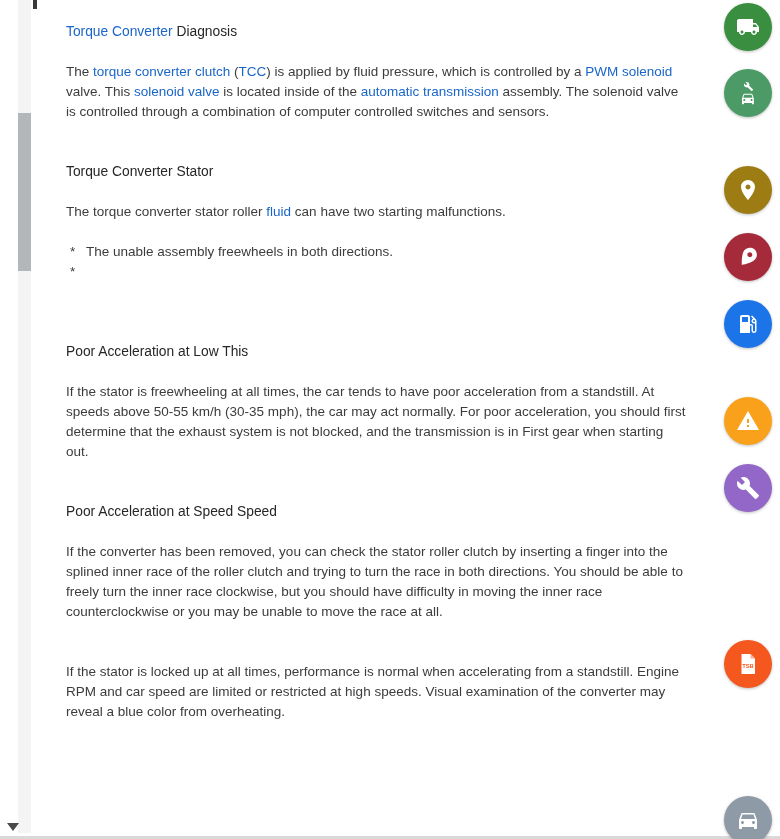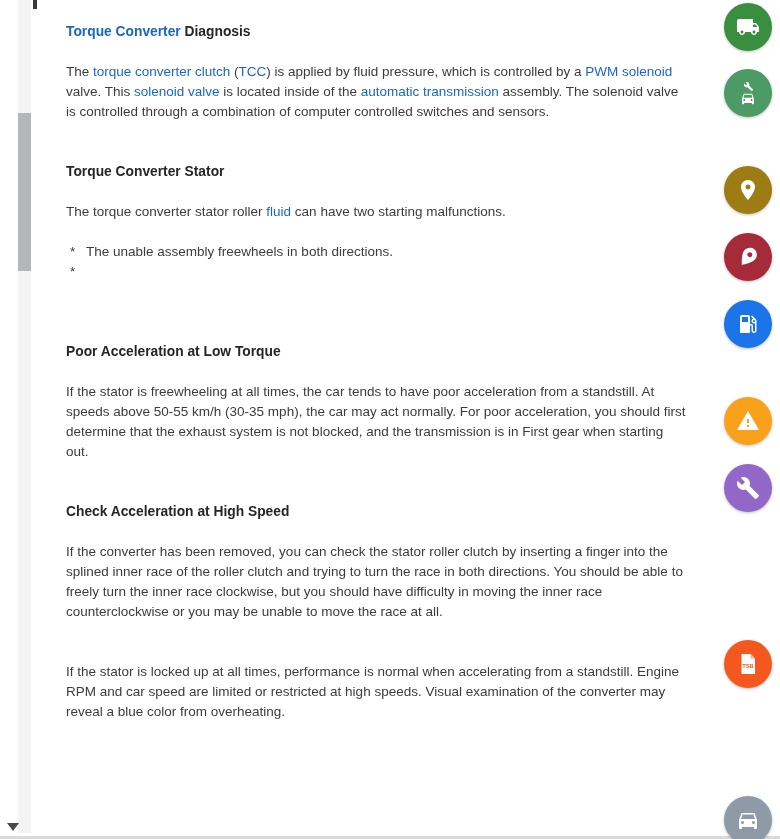--- a/index.html
+++ b/index.html
@@ -15,21 +15,21 @@
   .scroll-arrow{position:absolute;left:7px;top:823px;width:0;height:0;
     border-left:6px solid transparent;border-right:6px solid transparent;border-top:8px solid #4a4a4a}
   .top-tick{position:absolute;left:33px;top:0;width:4px;height:9px;background:#3a3a3a}
   .bottom-bar{position:absolute;left:0;bottom:0;width:780px;height:3px;background:#d9d9d9}
 
   
   .content{
     position:absolute;left:66px;top:22px;width:622px;
     font-size:13.5px;line-height:20px;color:#3c3c3c;
   }
-  .heading{font-size:13.8px;font-weight:700;color:#262626;margin:0 0 20px;line-height:20px}
+  .heading{font-size:13.8px;font-weight:400;color:#262626;margin:0 0 20px;line-height:20px}
   .para{margin:0 0 40px}
   .para-tight{margin:0 0 20px}
   a.lnk{color:var(--link,#1967d2);text-decoration:none;cursor:pointer}
   .bullets{list-style:none;margin:0 0 60px;padding:0 0 0 4px}
   .bullets li{display:flex;line-height:20px}
   .bullets .marker{width:16px;flex:0 0 16px}
 
   
   .fab{
     position:absolute;left:724px;width:48px;height:48px;border-radius:50%;
@@ -62,26 +62,26 @@
   <ul class="bullets">
     <li>
       <span class="marker">*</span>
       <span>The unable assembly freewheels in both directions.</span>
     </li>
     <li>
       <span class="marker">*</span>
     </li>
   </ul>
 
-  <h3 class="heading">Poor Acceleration at Low Torque</h3>
+  <h3 class="heading">Poor Acceleration at Low This</h3>
 
   <p class="para">If the stator is freewheeling at all times, the car tends to have poor acceleration from a standstill. At speeds above 50-55 km/h (30-35 mph), the car may act normally. For poor acceleration, you should first determine that the exhaust system is not blocked, and the transmission is in First gear when starting out.</p>
 
 
-  <h3 class="heading">Check Acceleration at High Speed</h3>
+  <h3 class="heading">Poor Acceleration at Speed Speed</h3>
 
   <p class="para">If the converter has been removed, you can check the stator roller clutch by inserting a finger into the splined inner race of the roller clutch and trying to turn the race in both directions. You should be able to freely turn the inner race clockwise, but you should have difficulty in moving the inner race counterclockwise or you may be unable to move the race at all.</p>
 
   <p class="para">If the stator is locked up at all times, performance is normal when accelerating from a standstill. Engine RPM and car speed are limited or restricted at high speeds. Visual examination of the converter may reveal a blue color from overheating.</p>
 </div>
 
 <button class="fab fab-1" style="background-color: rgb(58, 142, 63);">
   <svg viewBox="0 0 24 24">
     <path fill="#fff" d="M20 8h-3V4H3c-1.1 0-2 .9-2 2v11h2c0 1.66 1.34 3 3 3s3-1.34 3-3h6c0 1.66 1.34 3 3 3s3-1.34 3-3h2v-5l-3-4zM6 18.5c-.83 0-1.5-.67-1.5-1.5s.67-1.5 1.5-1.5 1.5.67 1.5 1.5-.67 1.5-1.5 1.5zm13.5-9l1.96 2.5H17V9.5h2.5zm-1.5 9c-.83 0-1.5-.67-1.5-1.5s.67-1.5 1.5-1.5 1.5.67 1.5 1.5-.67 1.5-1.5 1.5z"></path>
   </svg>

